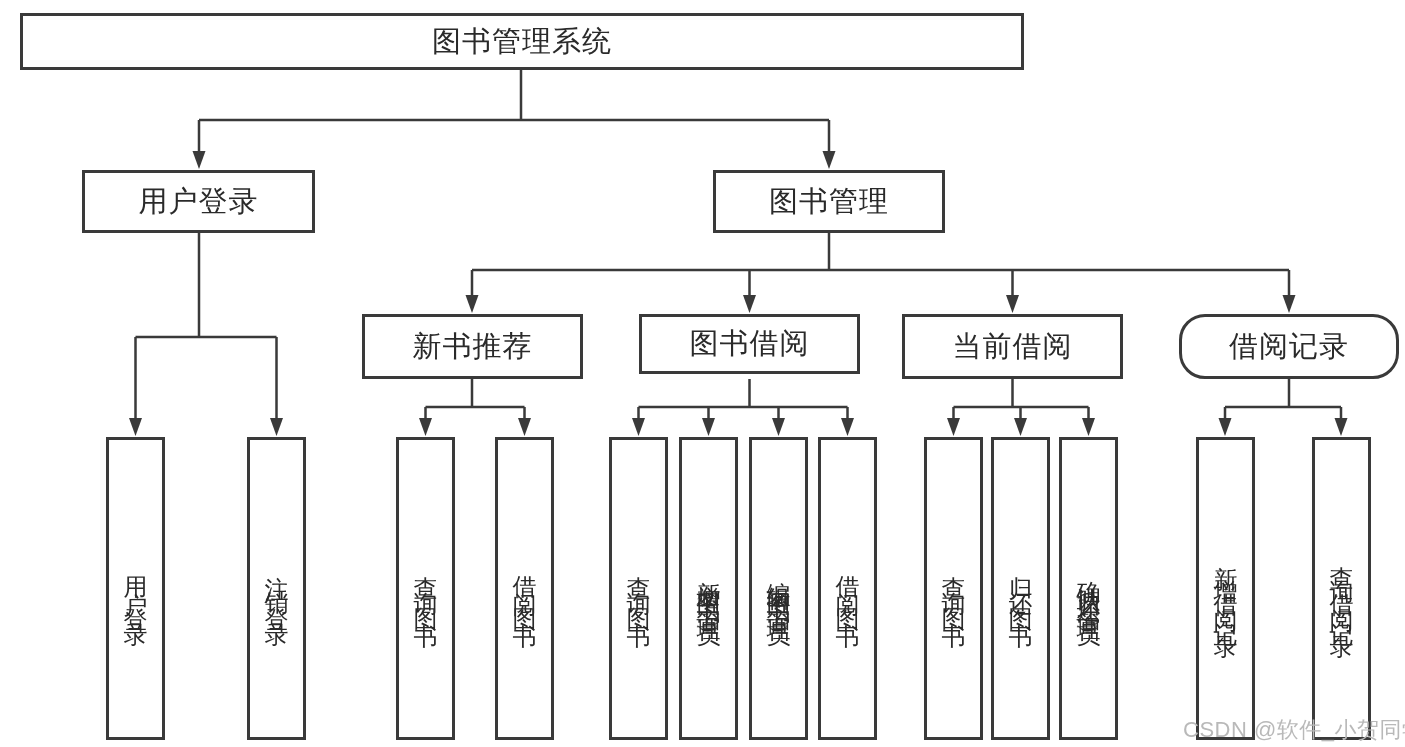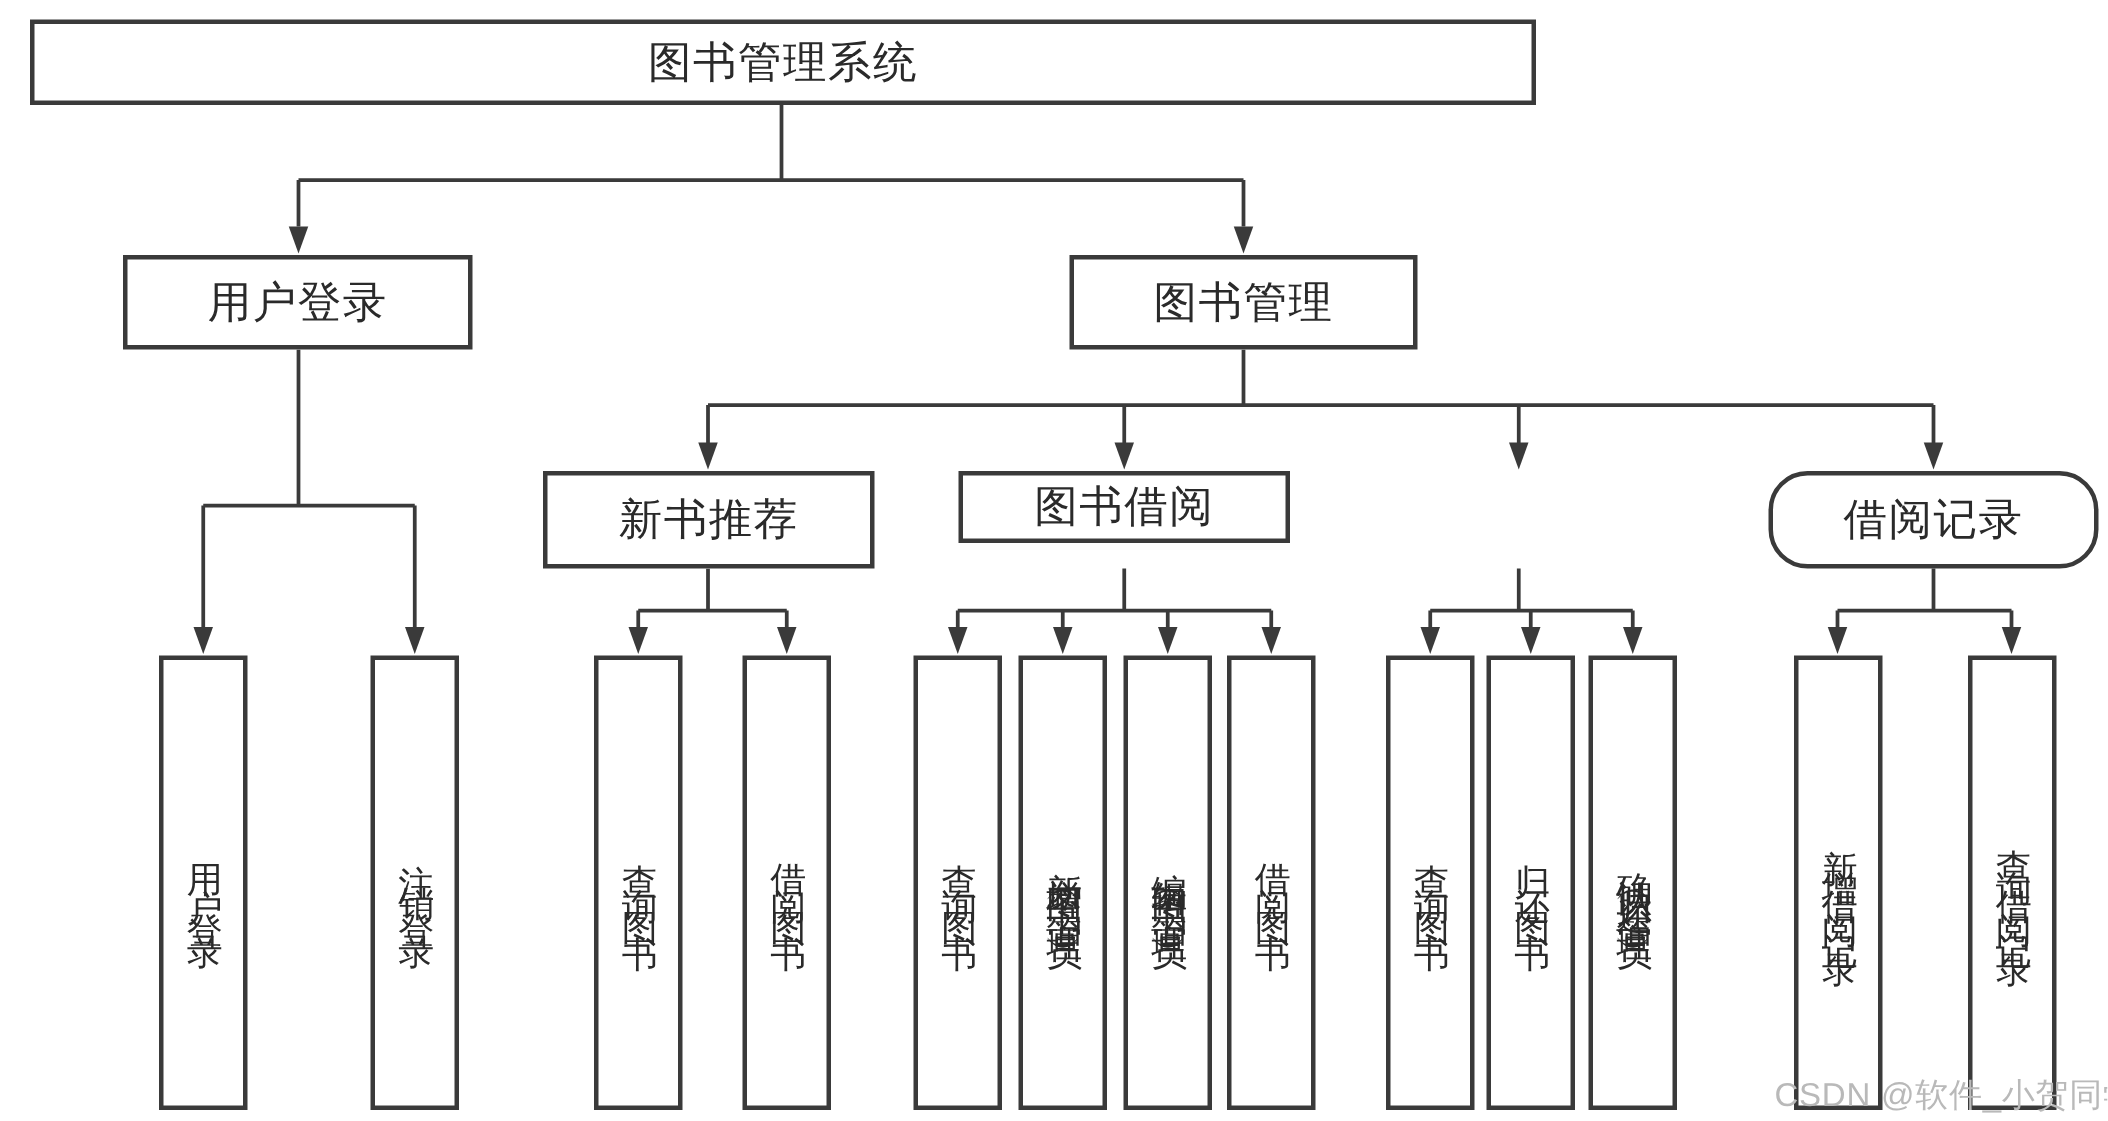--- a/index.html
+++ b/index.html
@@ -84,22 +84,25 @@
   <div class="node" style="left:82px;top:170px;width:233px;height:63px;">
     <span class="hlabel">用户登录</span>
   </div>
   <div class="node" style="left:713px;top:170px;width:232px;height:63px;">
     <span class="hlabel">图书管理</span>
   </div>
 
   <div class="node" style="left:362px;top:314px;width:221px;height:65px;">
     <span class="hlabel">新书推荐</span>
   </div>
-  <div class="node" style="left:639px;top:314px;width:221px;height:48px;">
+  <div class="node" style="left:639px;top:314px;width:221px;height:60px;">
     <span class="hlabel">图书借阅</span>
+  </div>
+  <div class="node" style="left:902px;top:314px;width:221px;height:65px;">
+    <span class="hlabel">当前借阅</span>
   </div>
   <div class="node" style="left:1179px;top:314px;width:220px;height:65px;border-radius:26px;">
     <span class="hlabel">借阅记录</span>
   </div>
 
   <div class="node leaf" style="left:106px;">
     <span class="vtext ls4">用户登录</span>
   </div>
   <div class="node leaf" style="left:247px;">
     <span class="vtext ls4">注销登录</span>

